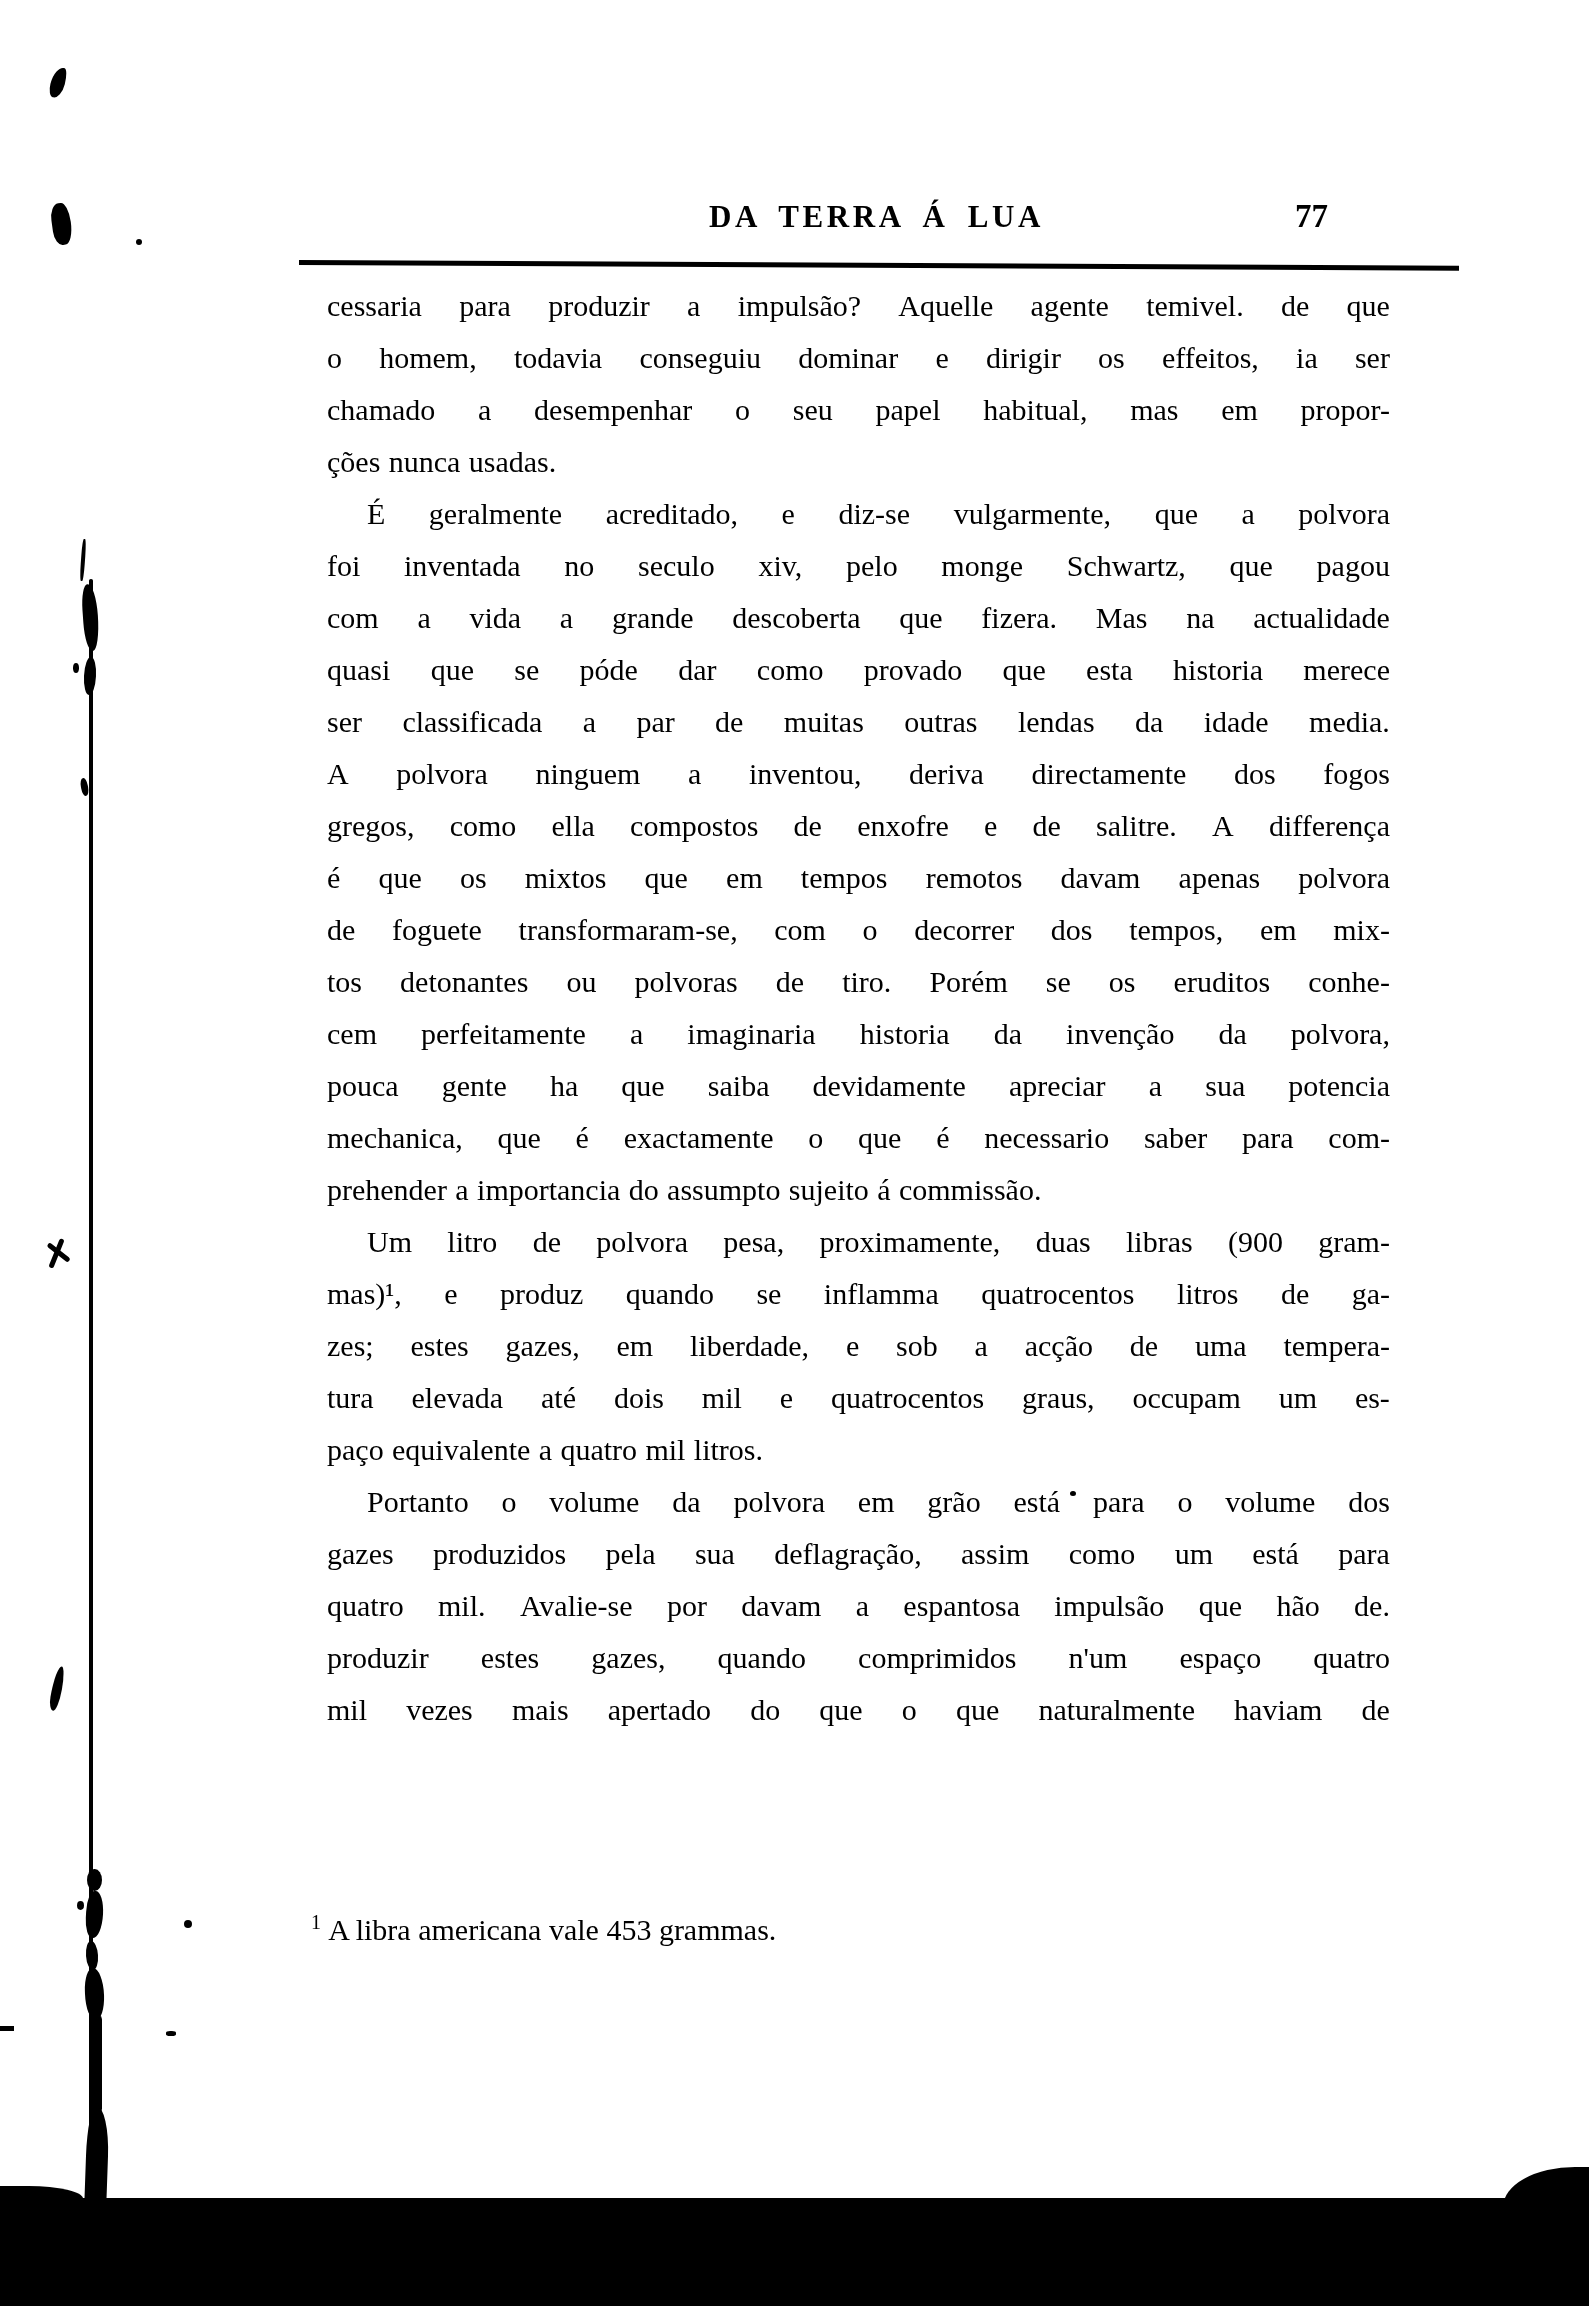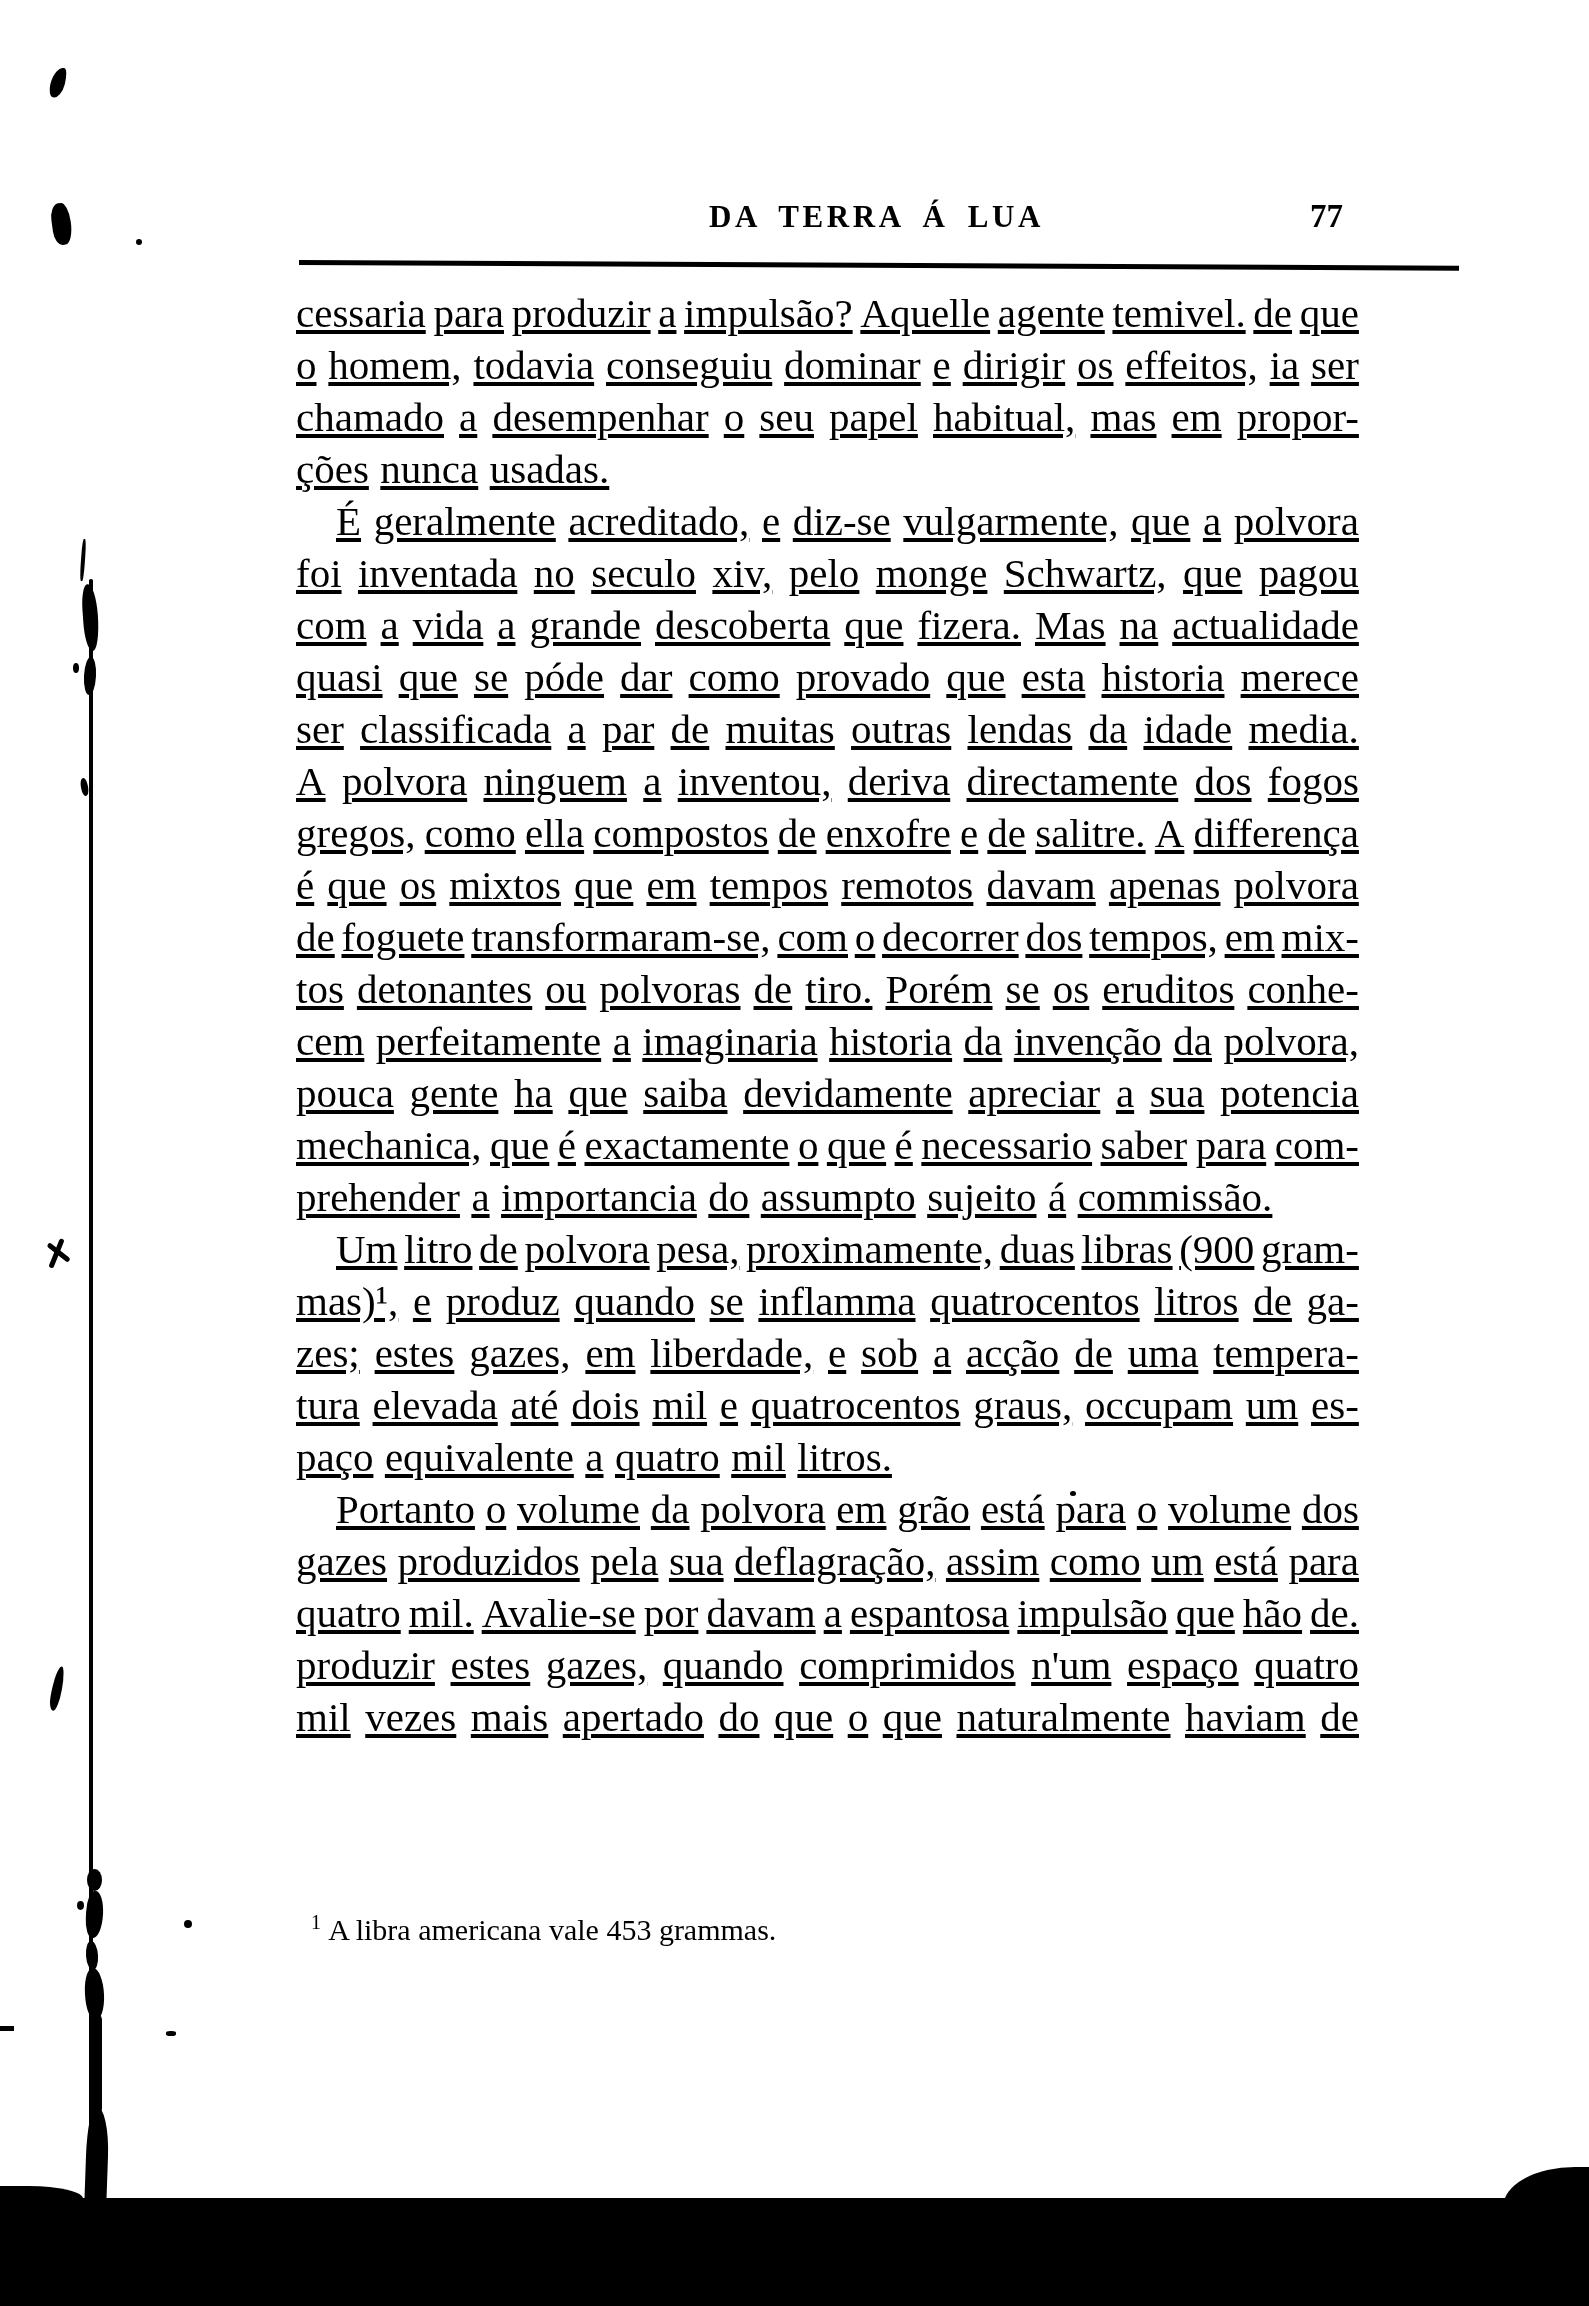--- a/index.html
+++ b/index.html
@@ -8,32 +8,31 @@
     overflow:hidden; font-family:"Liberation Serif", serif; color:#000;
   }
   
   #header-title{
     position:absolute; left:680px; top:199px; width:326px;
     font-size:31px; font-weight:bold; letter-spacing:3.6px; word-spacing:8.1px;
     white-space:nowrap;
     margin-left:29px;
   }
   #page-number{
-    position:absolute; left:1295px; top:198px; width:63px; text-align:center;
+    position:absolute; left:1295px; top:198px; width:63px; text-align:left;
     font-size:33px; font-weight:bold;
   }
   #header-rule{
     position:absolute; left:299px; top:260px; width:1160px; height:4.5px;
     background:#000; transform:rotate(0.28deg); transform-origin:left center;
   }
   
   #body-text{
-    position:absolute; left:296px; top:289px; width:1063px;
-    font-size:41px;
-    text-decoration:underline;
+    position:absolute; left:327px; top:289px; width:1063px;
+    font-size:30px;
   }
   .line{
     display:flex; justify-content:space-between; align-items:baseline;
     height:52px; overflow:hidden; white-space:nowrap;
   }
   .line.indent{padding-left:40px;}
   .line.last{justify-content:flex-start; gap:0.28em;}
   
   #footnote{
     position:absolute; left:311px; top:1911px; font-size:30px; white-space:nowrap;

